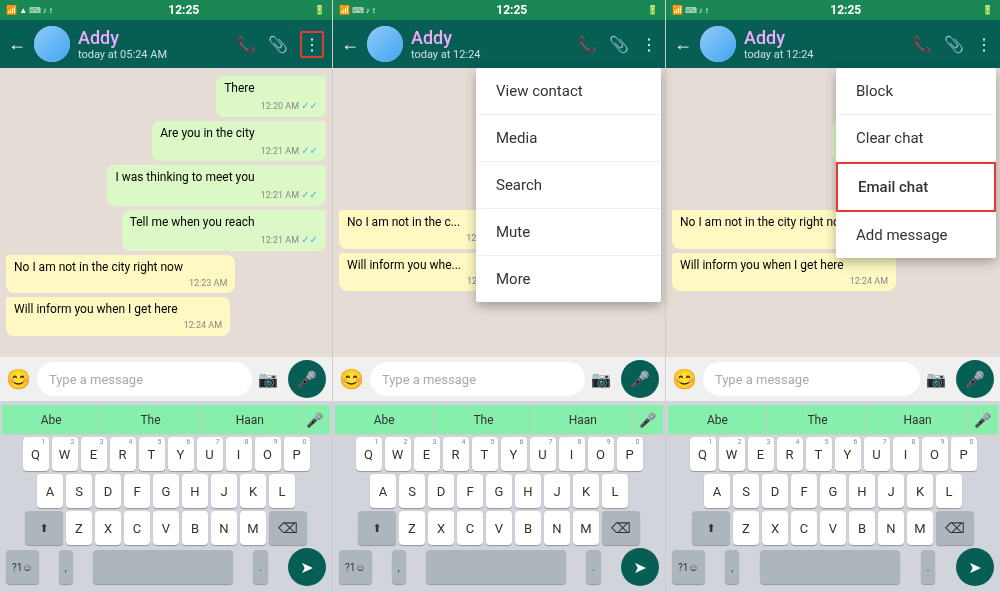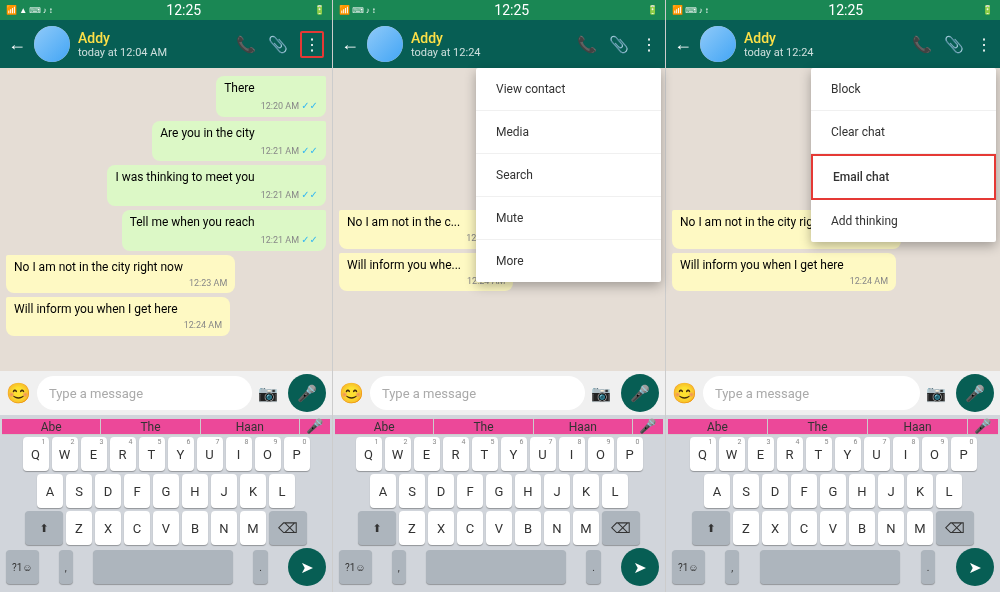--- a/index.html
+++ b/index.html
@@ -30,21 +30,21 @@
       height: 20px;
       display: flex;
       align-items: center;
       justify-content: space-between;
       padding: 0 6px;
       font-size: 9px;
       color: white;
     }
     .status-bar-left { display: flex; align-items: center; gap: 2px; }
     .status-bar-right { display: flex; align-items: center; gap: 2px; }
-    .status-time { font-size: 14px; font-weight: normal; }
+    .status-time { font-size: 12px; font-weight: bold; }
 
     
     .chat-header {
       background: #075e54;
       height: 48px;
       display: flex;
       align-items: center;
       padding: 0 8px;
       gap: 8px;
     }
@@ -64,21 +64,21 @@
       align-items: center;
       justify-content: center;
     }
     .avatar-img {
       width: 100%;
       height: 100%;
       background: linear-gradient(135deg, #90caf9, #42a5f5);
       border-radius: 50%;
     }
     .header-info { flex: 1; }
-    .header-name { color: #fde047; font-size: 14px; font-weight: 500; }
+    .header-name { color: #f0abfc; font-size: 18px; font-weight: 500; }
     .header-sub { color: rgba(255,255,255,0.8); font-size: 11px; }
     .header-icons { display: flex; gap: 12px; align-items: center; }
     .header-icon { color: white; font-size: 16px; cursor: pointer; }
 
     
     .chat-body {
       flex: 1;
       overflow: hidden;
       padding: 8px 6px;
       display: flex;
@@ -153,23 +153,23 @@
       cursor: pointer;
     }
 
     
     .keyboard {
       background: #d1d5db;
       padding: 4px 2px 2px 2px;
     }
     .keyboard-suggestions {
       display: flex;
-      align-items: flex-end;
-      background: #ec4899;
-      height: 16px;
+      align-items: center;
+      background: #86efac;
+      height: 30px;
       border-bottom: 1px solid #ccc;
     }
     .keyboard-suggestion {
       flex: 1;
       text-align: center;
       font-size: 12px;
       color: #333;
       border-right: 1px solid #ccc;
       height: 100%;
       display: flex;
@@ -268,21 +268,21 @@
     .dropdown-menu {
       position: absolute;
       background: white;
       border-radius: 2px;
       box-shadow: 0 4px 12px rgba(0,0,0,0.3);
       z-index: 100;
       min-width: 160px;
     }
     .dropdown-item {
       padding: 14px 20px;
-      font-size: 12px;
+      font-size: 15px;
       color: #333;
       cursor: pointer;
       border-bottom: 1px solid #f0f0f0;
     }
     .dropdown-item:last-child { border-bottom: none; }
     .dropdown-item.highlighted {
       border: 2px solid #e53935;
       color: #e53935;
     }
 
@@ -310,21 +310,21 @@
     </div>
   </div>
 
   <div class="chat-header">
     <span class="header-back">←</span>
     <div class="header-avatar">
       <div class="avatar-img"></div>
     </div>
     <div class="header-info">
       <div class="header-name">Addy</div>
-      <div class="header-sub">today at 12:04 AM</div>
+      <div class="header-sub">today at 05:24 AM</div>
     </div>
     <div class="header-icons">
       <span class="header-icon">📞</span>
       <span class="header-icon">📎</span>
       <span class="header-icon three-dot-highlighted">⋮</span>
     </div>
   </div>
 
   <div class="chat-body">
     <div class="msg-bubble msg-sent">
@@ -627,19 +627,19 @@
       <div class="bottom-row">
         <div class="key-bottom-special">?1☺</div>
         <div class="key-bottom-special">,</div>
         <div class="key key-space"></div>
         <div class="key-bottom-special">.</div>
         <div class="key-send">➤</div>
       </div>
     </div>
   </div>
 
-  <div class="dropdown-menu" style="top:68px; right:4px; width:185px;">
+  <div class="dropdown-menu" style="top:68px; right:4px; width:160px;">
     <div class="dropdown-item">Block</div>
     <div class="dropdown-item">Clear chat</div>
     <div class="dropdown-item highlighted" style="border:2px solid #e53935; color:#333; font-weight:500;">Email chat</div>
-    <div class="dropdown-item">Add thinking</div>
+    <div class="dropdown-item">Add message</div>
   </div>
 </div>
 
 </body></html>

